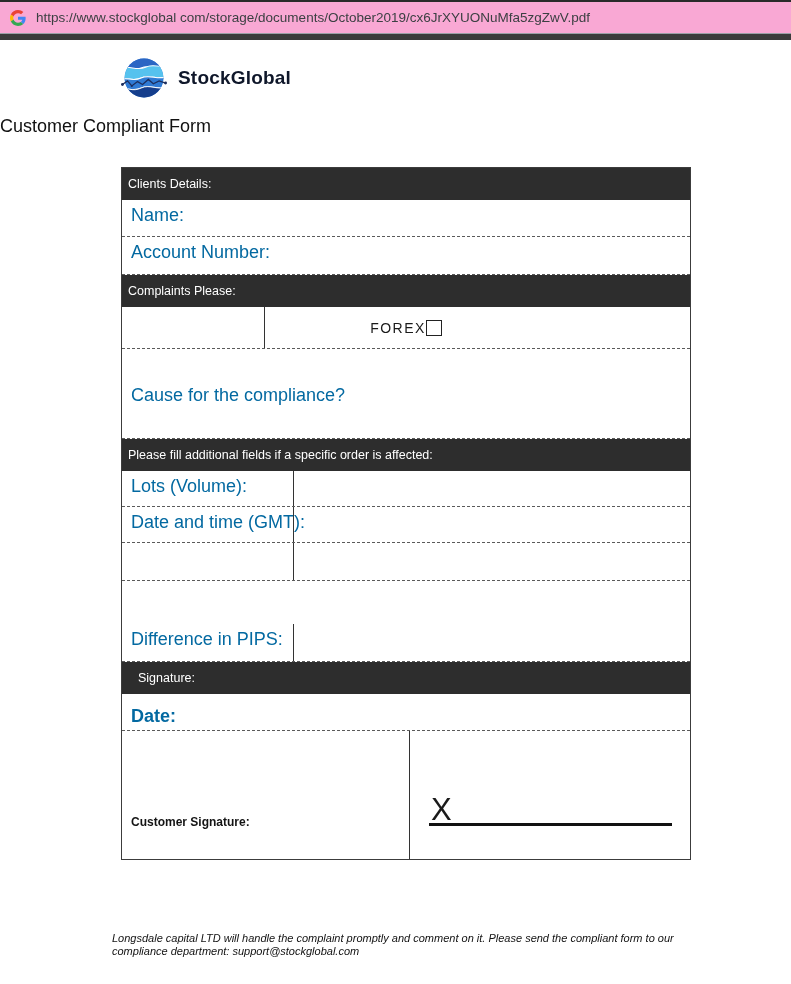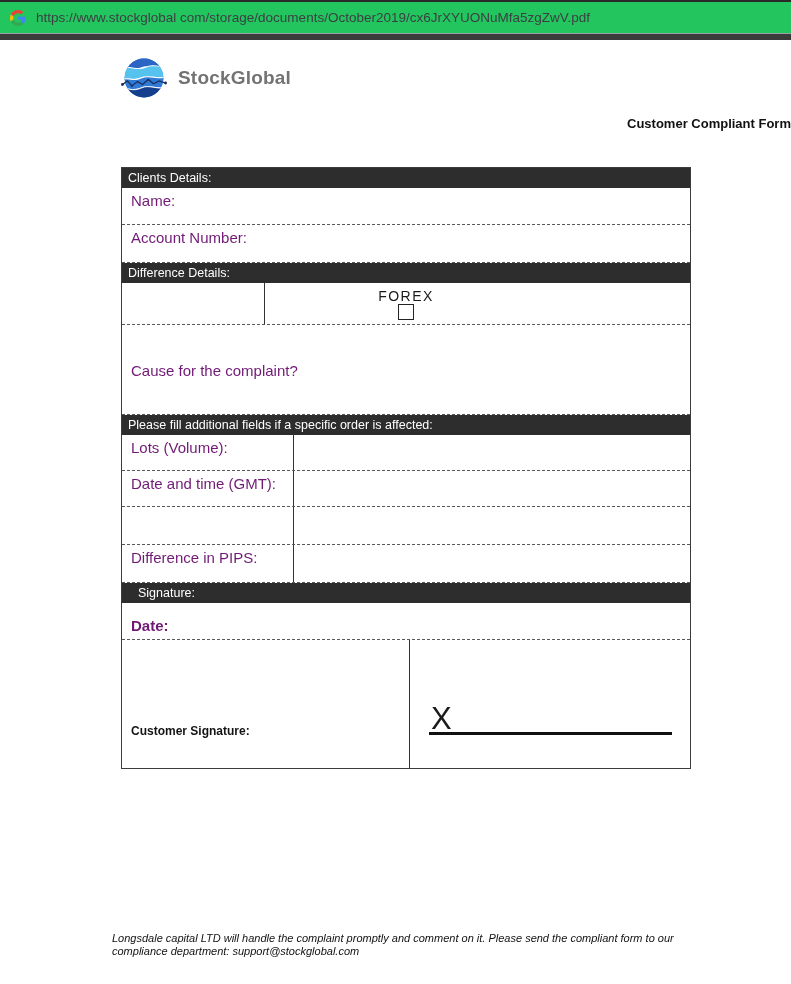--- a/index.html
+++ b/index.html
@@ -1,48 +1,48 @@
 <!DOCTYPE html>
 <html><head>
 <meta charset="utf-8">
 <style>
   html,body{margin:0;padding:0;background:#fff;}
   .page{position:relative;width:791px;height:984px;background:#ffffff;overflow:hidden;
         font-family:"Liberation Sans",sans-serif;color:#141414;}
 
   
   .top-edge{position:absolute;top:0;left:0;right:0;height:2px;background:#2a2a2a;}
-  .urlbar{position:absolute;top:2px;left:0;right:0;height:31px;background:#22c55e;
+  .urlbar{position:absolute;top:2px;left:0;right:0;height:31px;background:#f9a8d4;
           display:flex;align-items:center;padding:0 10px;gap:10px;box-sizing:border-box;}
   .url-text{font-size:13.5px;color:#3c4043;white-space:nowrap;}
   .chrome-band{position:absolute;top:33px;left:0;right:0;height:7px;background:#3b3b3b;
                border-top:1px solid #9aa0a6;box-sizing:border-box;}
 
   
   .logo{position:absolute;top:55px;left:121px;display:flex;align-items:center;gap:11px;}
-  .brand{font-size:19px;font-weight:700;color:#737373;letter-spacing:.2px;}
+  .brand{font-size:19px;font-weight:700;color:#0f172a;letter-spacing:.2px;}
 
   
-  .title{position:absolute;top:116px;left:0;right:0;text-align:right;
-         font-size:13px;font-weight:700;color:#111;}
+  .title{position:absolute;top:116px;left:0;right:0;text-align:left;
+         font-size:18px;font-weight:400;color:#111;}
 
   
   .form{position:absolute;top:167px;left:121px;width:570px;box-sizing:border-box;
         border:1.5px solid #3c3c3c;background:#fff;}
-  .bar{height:20px;background:#2d2d2d;color:#fff;font-size:12.5px;font-weight:500;
+  .bar{height:32px;background:#2d2d2d;color:#fff;font-size:12.5px;font-weight:500;
        display:flex;align-items:center;padding-left:6px;box-sizing:border-box;}
   .bar.indent{padding-left:16px;}
   .row{position:relative;box-sizing:border-box;border-bottom:1px dashed #5a5a5a;}
   .row:last-child{border-bottom:none;}
-  .lbl{display:inline-block;font-size:15px;color:#701a75;padding:4px 10px 0 9px;line-height:1.25;}
+  .lbl{display:inline-block;font-size:18px;color:#0369a1;padding:4px 10px 0 9px;line-height:1.25;}
   .vline{position:absolute;top:0;bottom:0;width:1px;background:#333;}
 
   .r-name{height:37px;}
   .r-account{height:38px;text-decoration:underline;}
-  .r-forex{height:42px;display:flex;align-items:center;justify-content:center;flex-direction:column;}
+  .r-forex{height:42px;display:flex;align-items:center;justify-content:center;}
   .forex-word{font-size:14px;letter-spacing:1.5px;color:#1a1a1a;}
   .checkbox{width:14px;height:14px;border:1.6px solid #222;background:#fff;display:inline-block;}
   .r-cause{height:90px;display:flex;align-items:center;}
   .r-expect{height:97px;display:flex;align-items:center;}
   .r-kv .lbl{vertical-align:top;}
   .narrow{max-width:108px;}
   .r-date{height:37px;display:flex;align-items:flex-end;}
   .r-date .lbl{font-weight:700;padding-bottom:3px;}
   .r-sig{height:128px;}
   .sig-label{position:absolute;left:9px;bottom:30px;font-size:12px;font-weight:700;}
@@ -106,51 +106,51 @@
     <div class="bar">Clients Details:</div>
 
     <div class="row r-name">
       <span class="lbl">Name:</span>
     </div>
 
     <div class="row r-account">
       <span class="lbl">Account Number:</span>
     </div>
 
-    <div class="bar">Difference Details:</div>
+    <div class="bar">Complaints Please:</div>
 
     <div class="row r-forex">
       <div class="vline" style="left:142px;"></div>
       <span class="forex-word">FOREX</span>
       <span class="checkbox"></span>
     </div>
 
     <div class="row r-cause">
-      <span class="lbl">Cause for the complaint?</span>
+      <span class="lbl">Cause for the compliance?</span>
     </div>
 
 
     <div class="bar">Please fill additional fields if a specific order is affected:</div>
 
 
     <div class="row r-kv" style="height:36px;">
       <div class="vline" style="left:171px;"></div>
       <span class="lbl">Lots (Volume):</span>
     </div>
 
     <div class="row r-kv" style="height:36px;">
       <div class="vline" style="left:171px;"></div>
       <span class="lbl">Date and time (GMT):</span>
     </div>
 
     <div class="row r-kv" style="height:38px;">
       <div class="vline" style="left:171px;"></div>
     </div>
 
-    <div class="row r-kv" style="height:38px;">
+    <div class="row r-kv" style="height:38px;margin-top:43px;">
       <div class="vline" style="left:171px;"></div>
       <span class="lbl">Difference in PIPS:</span>
     </div>
 
     <div class="bar indent">Signature:</div>
 
     <div class="row r-date">
       <span class="lbl">Date:</span>
     </div>
 

